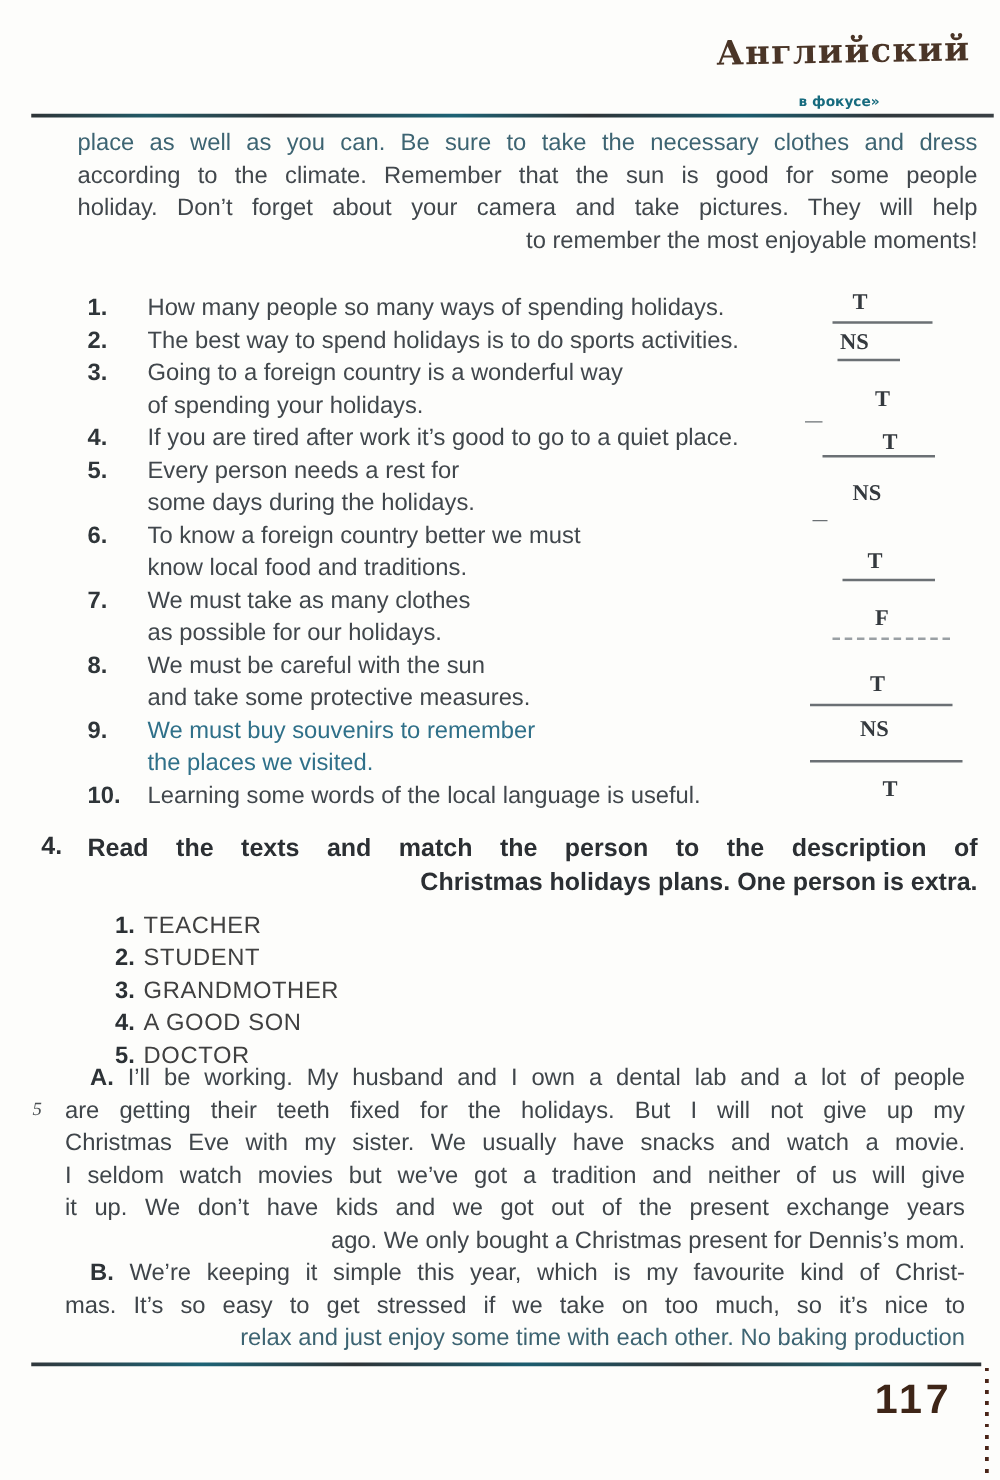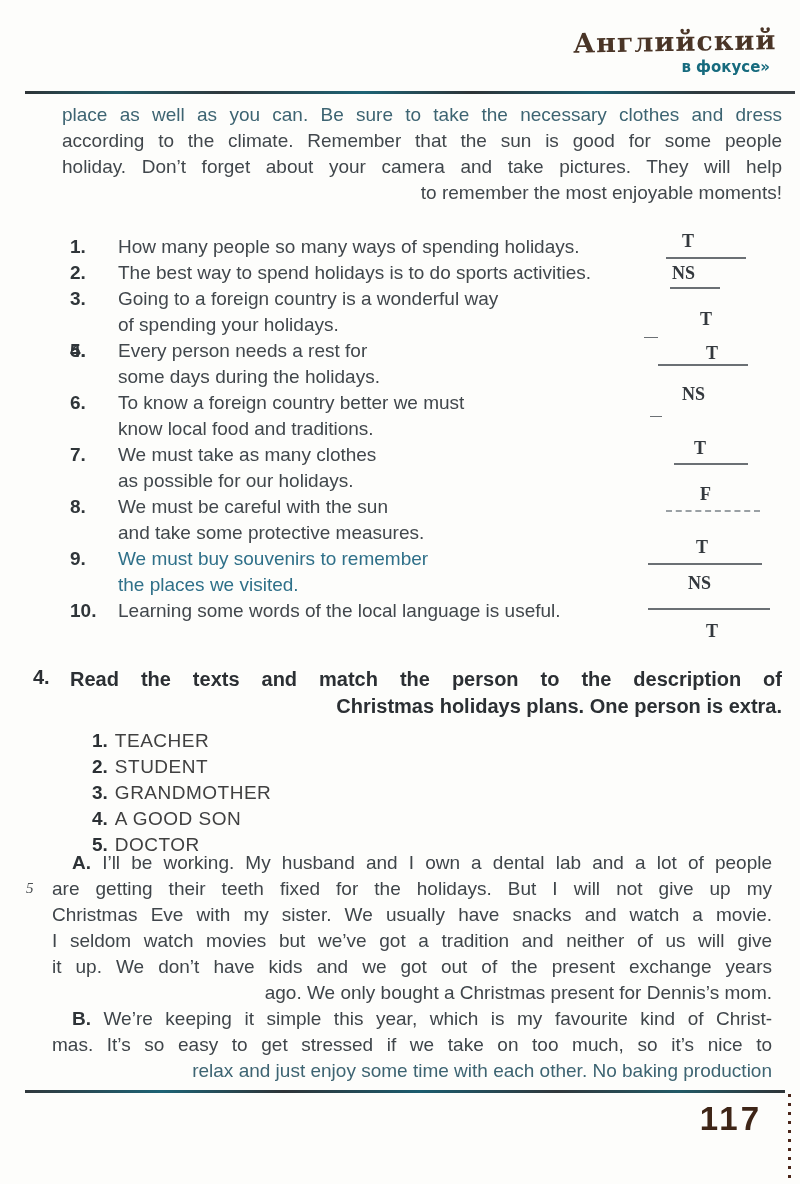--- a/index.html
+++ b/index.html
@@ -1,20 +1,20 @@
 <!DOCTYPE html>
 <html><head>
 <meta charset="utf-8">
 <style>
   html,body{margin:0;padding:0;}
   body{width:800px;height:1184px;background:#fdfdfb;font-family:"Liberation Sans",sans-serif;color:#41474c;position:relative;overflow:hidden;}
   
-  .logo{position:absolute;top:26px;right:24px;text-align:right;}
+  .logo{position:absolute;top:26px;right:24px;text-align:center;}
   .logo-main{font-family:"DejaVu Serif",serif;font-weight:800;font-size:27px;color:#4a3527;letter-spacing:1px;transform:rotate(-1deg);}
-  .logo-sub{font-family:"DejaVu Sans",sans-serif;font-weight:bold;font-size:15px;color:#176b7e;margin-top:1px;padding-right:6px;}
+  .logo-sub{font-family:"DejaVu Sans",sans-serif;font-weight:bold;font-size:11px;color:#176b7e;margin-top:18px;padding-right:6px;}
   .top-rule{position:absolute;left:25px;top:91px;width:770px;height:3px;
     background:linear-gradient(90deg,#2e3437 0%,#225a66 12%,#30383c 26%,#1d6375 44%,#2e3437 58%,#1b5c6e 74%,#30383c 88%,#3a4044 100%);}
   
   .intro{position:absolute;left:62px;top:102px;width:720px;font-size:19px;line-height:26px;}
   .jline{text-align:justify;text-align-last:justify;}
   .lastline{text-align:right;}
   .tealish{color:#3d6472;}
   
   .tf-list{position:absolute;left:0;top:234px;width:800px;font-size:19px;line-height:26px;}
   .tf-row{position:relative;padding-left:118px;padding-right:90px;}
@@ -71,20 +71,21 @@
     <span class="tf-num">2.</span>
     <span class="tf-text">The best way to spend holidays is to do sports activities.</span>
   </div>
   <div class="tf-row">
     <span class="tf-num">3.</span>
     <span class="tf-text">Going to a foreign country is a wonderful way
 of spending your holidays.</span>
   </div>
   <div class="tf-row">
     <span class="tf-num">4.</span>
+    <span class="tf-text">If you are tired after work it’s good to go to a quiet place.</span>
   </div>
   <div class="tf-row">
     <span class="tf-num">5.</span>
     <span class="tf-text">Every person needs a rest for
 some days during the holidays.</span>
   </div>
   <div class="tf-row">
     <span class="tf-num">6.</span>
     <span class="tf-text">To know a foreign country better we must
 know local food and traditions.</span>

